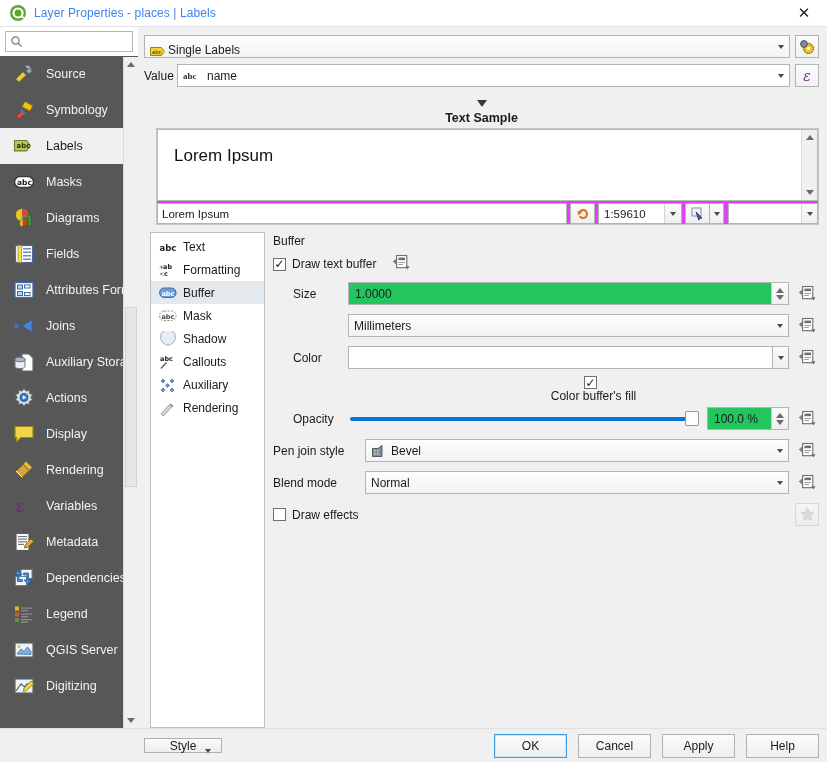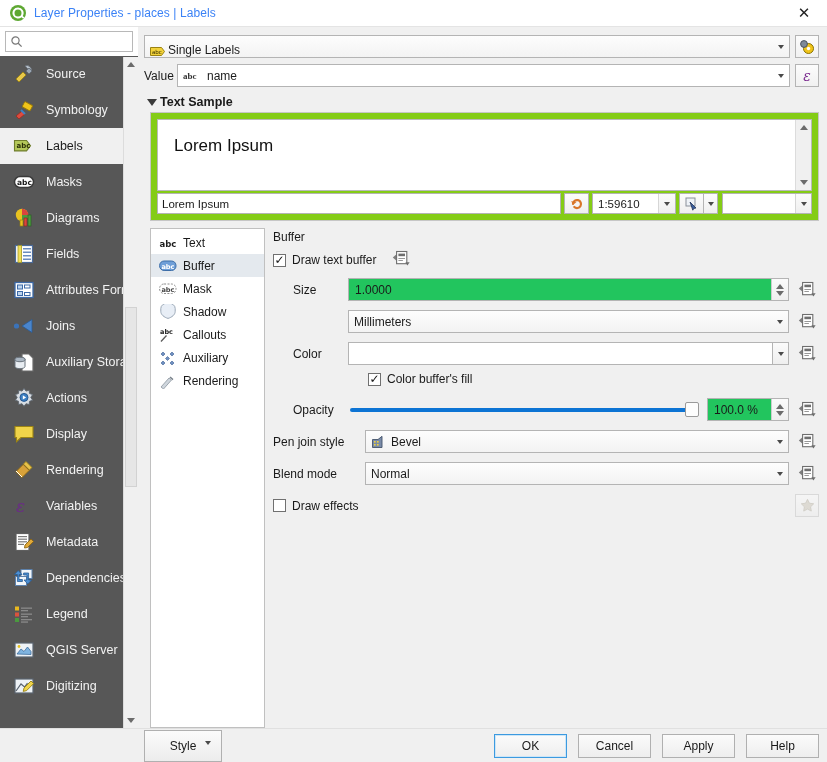--- a/index.html
+++ b/index.html
@@ -225,31 +225,32 @@
     font-style: italic;
   }
 
   
   .groupheader {
     display:flex; align-items:center;
     margin-top: 8px; margin-bottom: 3px;
     font-weight: bold;
     font-size: 12.5px;
     color: #1a1a1a;
+    flex-direction: column;
   }
   .groupheader .tri-col {
     width:16px; flex:0 0 16px; display:flex; align-items:center; justify-content:center;
   }
   .tri-group { border-left:5px solid transparent;border-right:5px solid transparent;border-top:7px solid #3a3a3a; }
 
   .sample-wrap {
     border: 1px solid #c6c6c6;
-    background: #84cc16;
-    padding: 6px;
-    margin-left: 6px;
+    background: #d946ef;
+    padding: 0;
+    margin-left: 12px;
     margin-right: 0px;
   }
   .sample-area {
     height: 72px;
     background: #ffffff;
     border: 1px solid #b9b9b9;
     position: relative;
     display: flex;
   }
   .sample-text {
@@ -412,21 +413,21 @@
 
   
   .bottombar {
     flex: 0 0 34px;
     display:flex;align-items:center;
     padding: 0 8px 0 6px;
     background:#f0f0f0;
     border-top: 1px solid #e0e0e0;
   }
   .style-btn {
-    width: 78px;height:32px;flex:0 0 78px;
+    width: 78px;height:15px;flex:0 0 78px;
     background: linear-gradient(to bottom,#fbfbfb,#ececec);
     border:1px solid #b0b0b0;
     display:flex;align-items:center;justify-content:center;
     position:relative;font-size:12px;
   }
   .style-btn .tri-dn-sm { position:absolute; right:10px; top:10px; }
   .btn {
     width: 73px;height:24px;
     background: linear-gradient(to bottom,#fbfbfb,#eeeeee);
     border:1px solid #b0b0b0;
@@ -773,20 +774,31 @@
 
         <div class="panel-list" id="panel-list">
             <div class="panel-item">
               <span class="pico">
                 <svg width="18" height="16" viewBox="0 0 18 16">
                   <text x="0.5" y="12" font-size="8.5" font-family="DejaVu Sans" font-weight="bold" fill="#1d1d1d">abc</text>
                 </svg>
               </span>
               <span>Text</span>
             </div>
+            <div class="panel-item">
+              <span class="pico">
+                <svg width="18" height="16" viewBox="0 0 18 16">
+                  <text x="0" y="7" font-size="6" font-family="DejaVu Sans" font-weight="bold" fill="#3a8a3a">+</text>
+                  <text x="4" y="7" font-size="6.5" font-family="DejaVu Sans" font-weight="bold" fill="#1d1d1d">ab</text>
+                  <text x="0" y="14" font-size="6" font-family="DejaVu Sans" fill="#1d1d1d">&lt;</text>
+                  <text x="5" y="14" font-size="6.5" font-family="DejaVu Sans" font-weight="bold" fill="#1d1d1d">c</text>
+                </svg>
+              </span>
+              <span>Formatting</span>
+            </div>
             <div class="panel-item sel">
               <span class="pico">
                 <svg width="18" height="16" viewBox="0 0 18 16">
                   <rect x="0.6" y="3" width="16.4" height="9.5" rx="4.5" fill="#6f9fd8" stroke="#3d6ea8" stroke-width="1"></rect>
                   <text x="2.4" y="10.6" font-size="6.6" font-family="DejaVu Sans" font-weight="bold" fill="#fff">abc</text>
                 </svg>
               </span>
               <span>Buffer</span>
             </div>
             <div class="panel-item">
@@ -913,21 +925,21 @@
                 <path d="M0.8 7.5l4 -3.4v6.8z" fill="#7d7d7d"></path>
                 <rect x="4.6" y="1.5" width="10.2" height="12.2" fill="#fff" stroke="#6e6e6e" stroke-width="1.1"></rect>
                 <rect x="6.4" y="3.6" width="6.6" height="2.6" fill="#6e6e6e"></rect>
                 <rect x="6.4" y="8" width="6.6" height="0.9" fill="#8d8d8d"></rect>
                 <rect x="6.4" y="10" width="4.5" height="0.9" fill="#8d8d8d"></rect>
                 <path d="M13.4 12.2l4.2 0 -2.1 3.4z" fill="#6e6e6e"></path>
               </svg>
             </span>
           </div>
 
-          <div class="chk-row" style="padding-left:95px;margin-top:-2px;margin-bottom:12px;">
+          <div class="chk-row" style="padding-left:95px;margin-top:-2px;margin-bottom:4px;flex-direction:column;">
             <div class="chkbox checked"></div>
             <span class="chk-label">Color buffer's fill</span>
           </div>
 
           <div class="frow">
             <span class="flabel">Opacity</span>
             <div class="slider-wrap">
               <div class="slider-groove" style="background: rgb(13, 116, 212);"></div>
               <div class="slider-handle"></div>
             </div>

